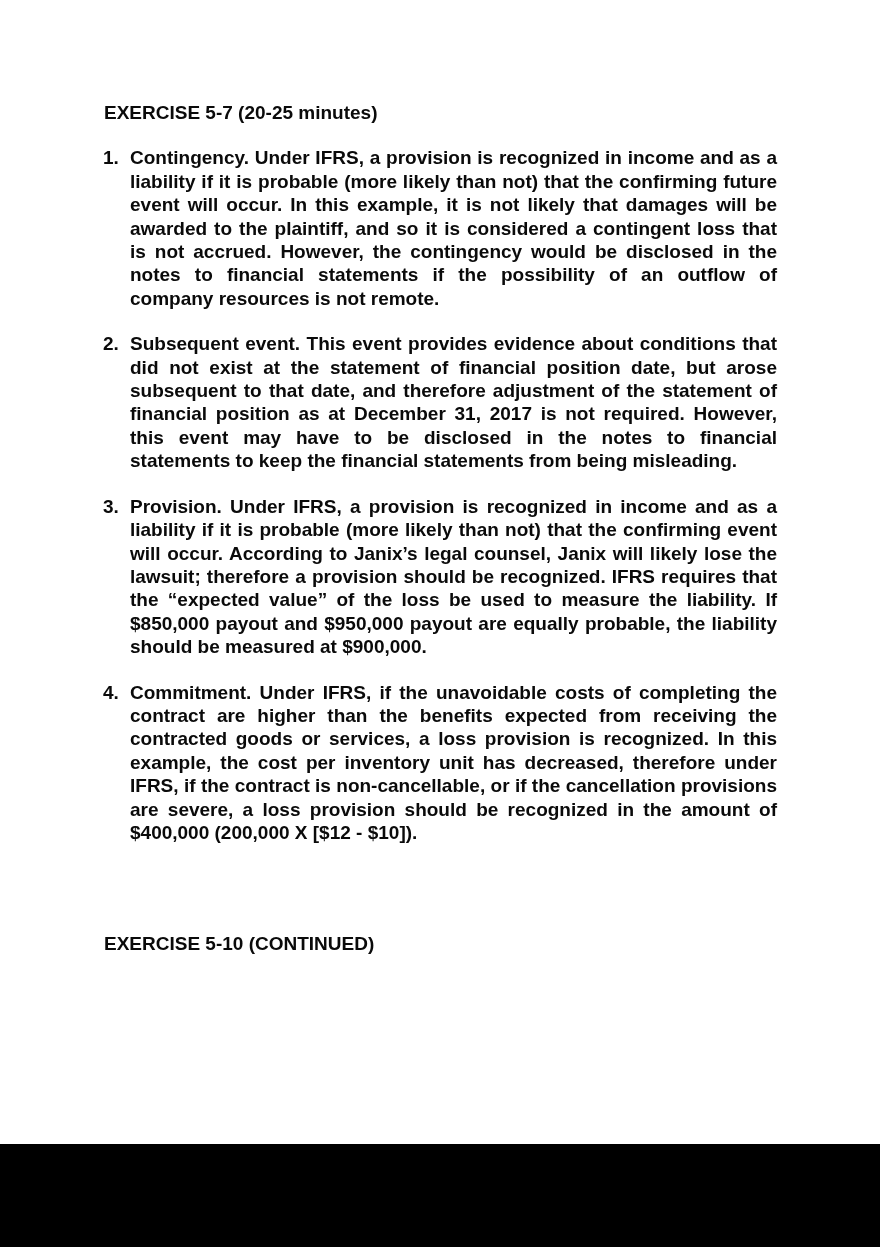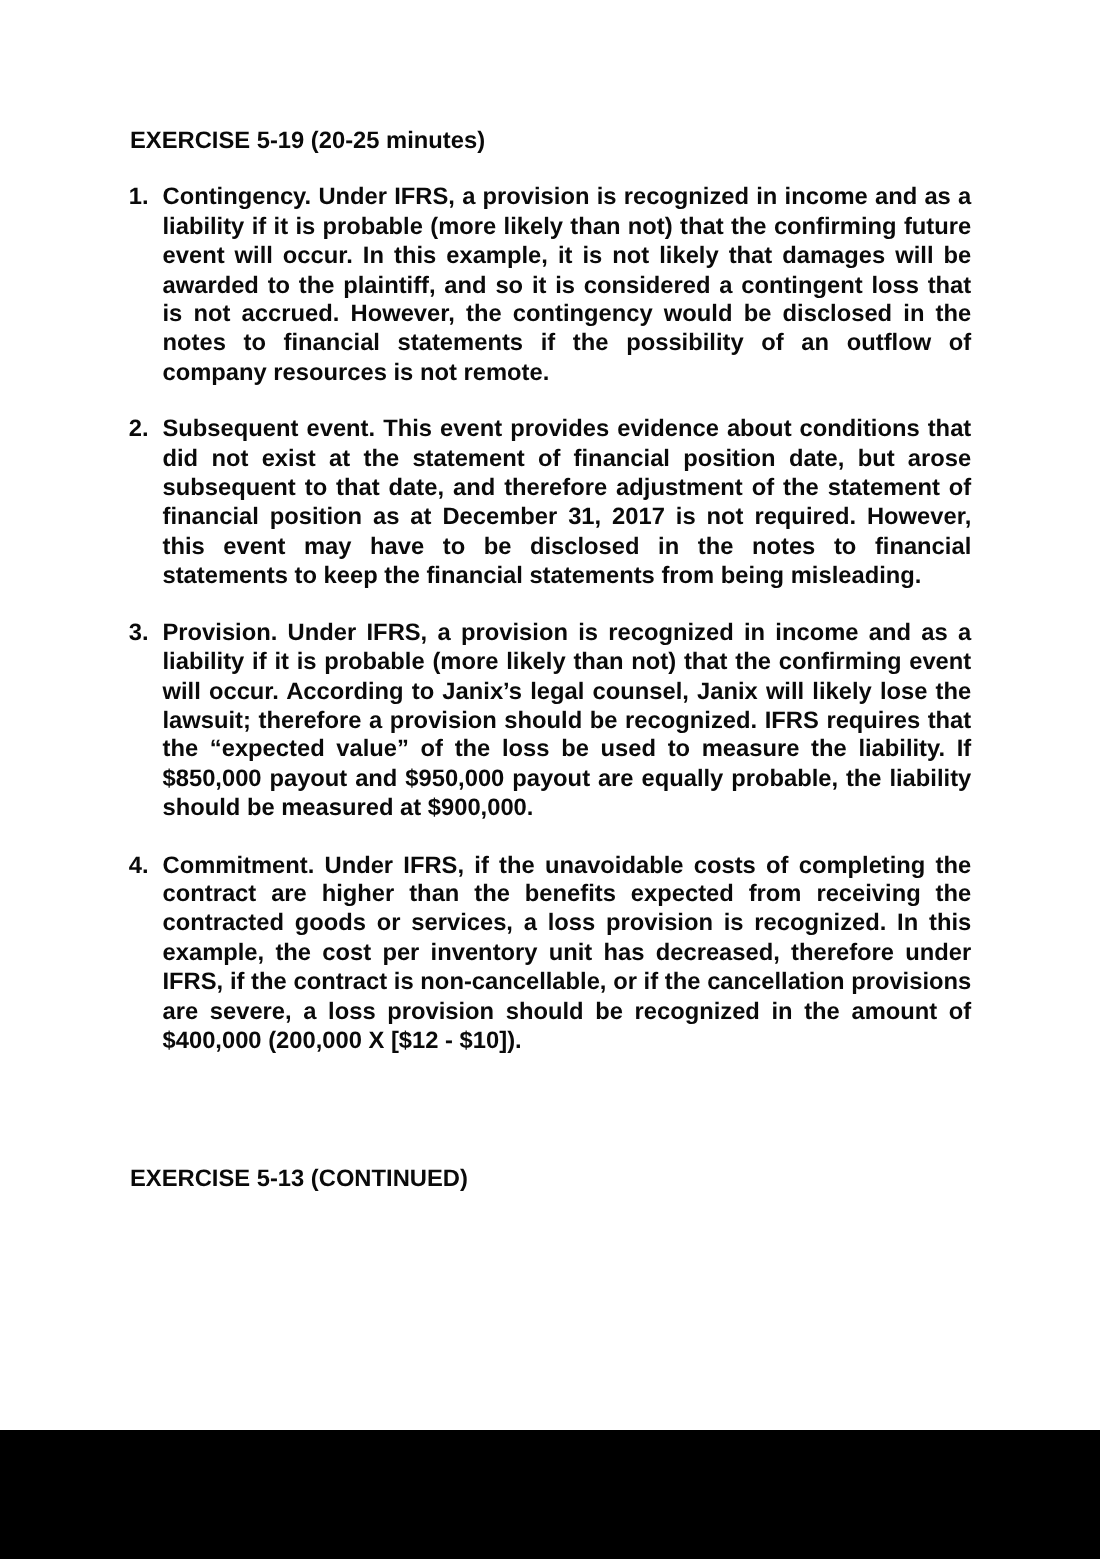--- a/index.html
+++ b/index.html
@@ -67,39 +67,39 @@
     height: 103px;
     background: #000000;
   }
 </style>
 </head>
 <body>
 
 <div class="viewport">
   <div class="page">
 
-    <h1 class="heading">EXERCISE 5-19 (20-25 minutes)</h1>
+    <h1 class="heading">EXERCISE 5-7 (20-25 minutes)</h1>
 
     <ol class="solution-list">
       <li class="item">
         <span class="item-number">1.</span>
         <p class="item-text" style="margin:0">Contingency. Under IFRS, a provision is recognized in income and as a liability if it is probable (more likely than not) that the confirming future event will occur. In this example, it is not likely that damages will be awarded to the plaintiff, and so it is considered a contingent loss that is not accrued. However, the contingency would be disclosed in the notes to financial statements if the possibility of an outflow of company resources is not remote.</p>
       </li>
       <li class="item">
         <span class="item-number">2.</span>
         <p class="item-text" style="margin:0">Subsequent event. This event provides evidence about conditions that did not exist at the statement of financial position date, but arose subsequent to that date, and therefore adjustment of the statement of financial position as at December 31, 2017 is not required. However, this event may have to be disclosed in the notes to financial statements to keep the financial statements from being misleading.</p>
       </li>
       <li class="item">
         <span class="item-number">3.</span>
         <p class="item-text" style="margin:0">Provision. Under IFRS, a provision is recognized in income and as a liability if it is probable (more likely than not) that the confirming event will occur. According to Janix’s legal counsel, Janix will likely lose the lawsuit; therefore a provision should be recognized. IFRS requires that the “expected value” of the loss be used to measure the liability. If $850,000 payout and $950,000 payout are equally probable, the liability should be measured at $900,000.</p>
       </li>
       <li class="item">
         <span class="item-number">4.</span>
         <p class="item-text" style="margin:0">Commitment. Under IFRS, if the unavoidable costs of completing the contract are higher than the benefits expected from receiving the contracted goods or services, a loss provision is recognized. In this example, the cost per inventory unit has decreased, therefore under IFRS, if the contract is non-cancellable, or if the cancellation provisions are severe, a loss provision should be recognized in the amount of $400,000 (200,000 X [$12 - $10]).</p>
       </li>
     </ol>
 
-    <h2 class="continued-heading">EXERCISE 5-13 (CONTINUED)</h2>
+    <h2 class="continued-heading">EXERCISE 5-10 (CONTINUED)</h2>
 
   </div>
 
   <div class="letterbox-bottom"></div>
 </div>
 
 </body></html>

